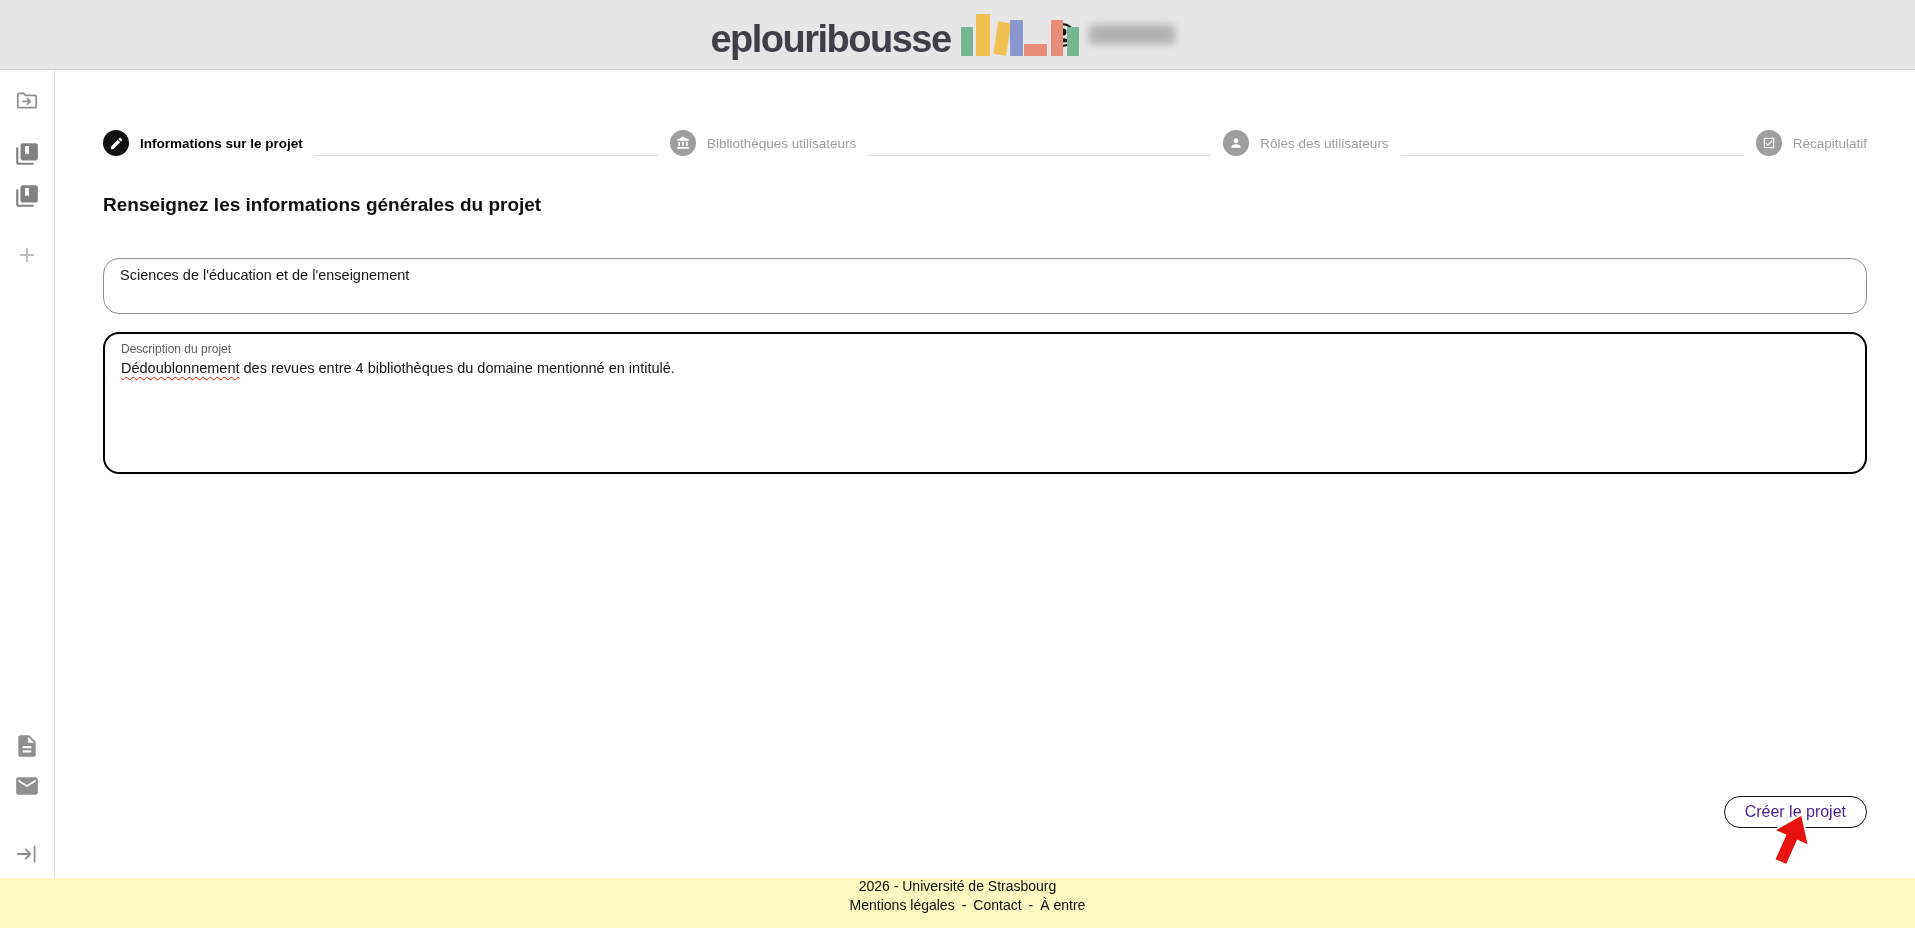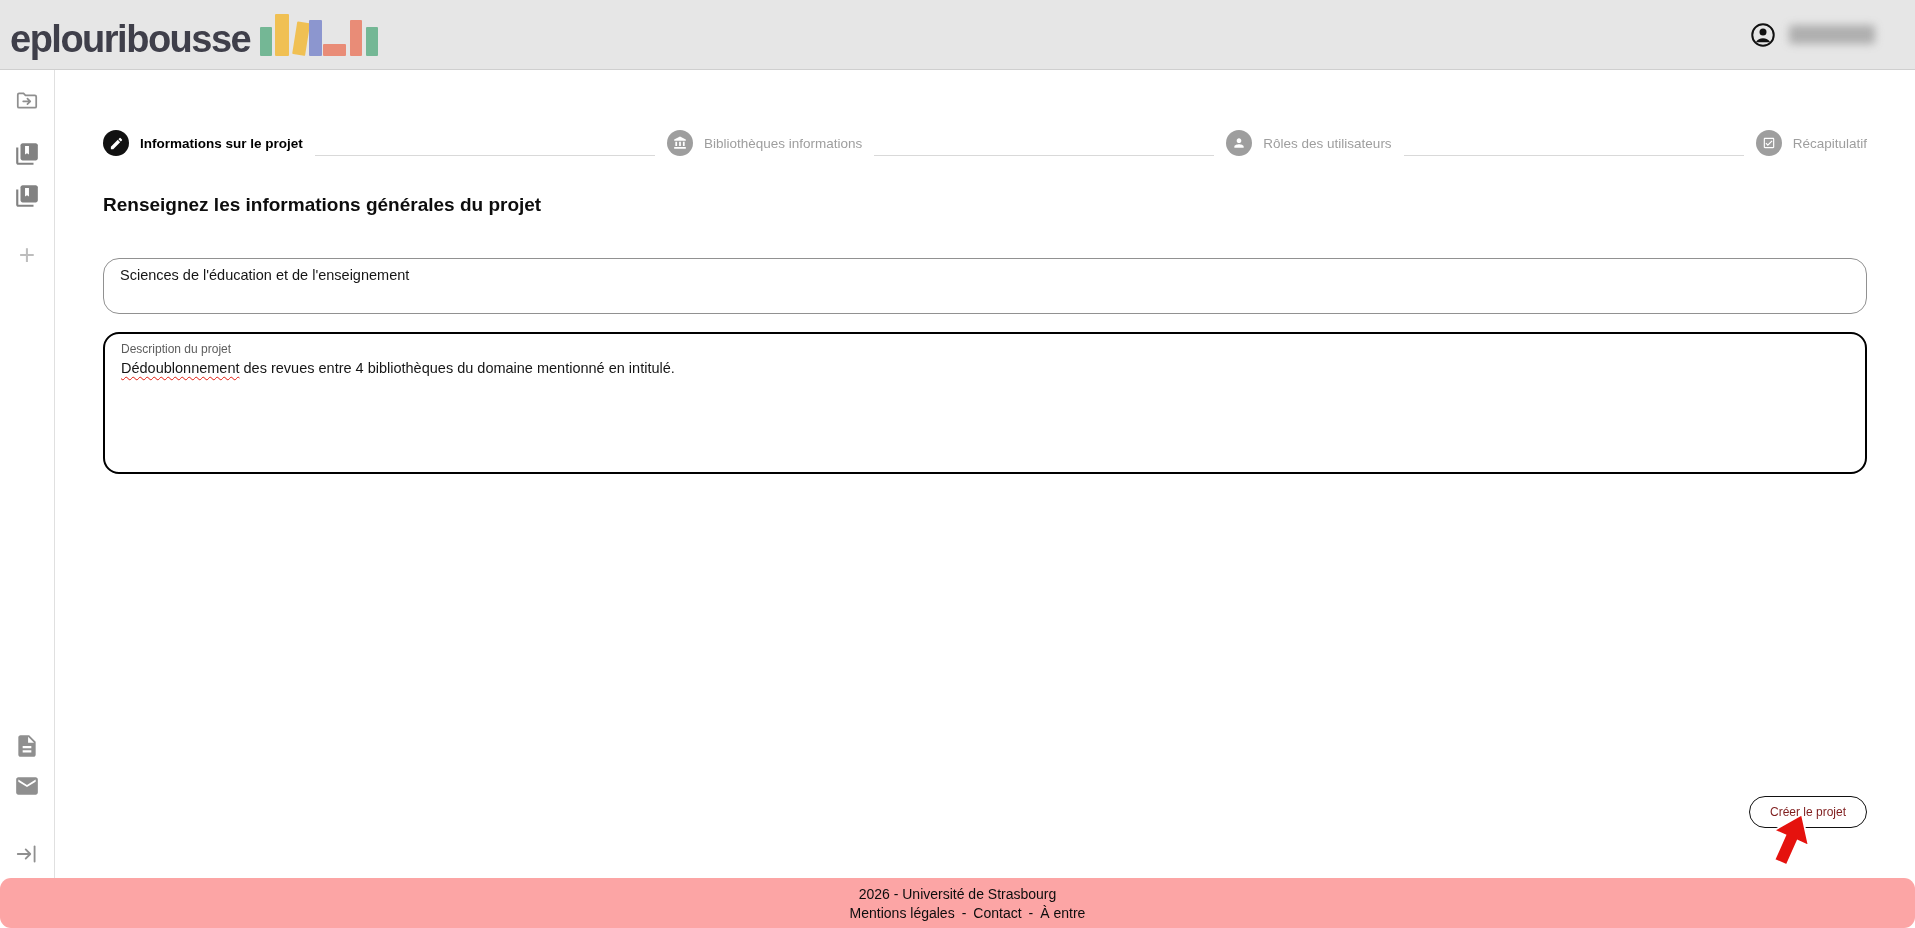--- a/index.html
+++ b/index.html
@@ -10,21 +10,21 @@
     color: #111;
     overflow: hidden;
     position: relative;
   }
 
   
   .header {
     position: absolute; top: 0; left: 0; right: 0; height: 70px;
     background: #e6e6e6;
     border-bottom: 1px solid #cfcfcf;
-    display: flex; align-items: center; justify-content: space-between;
+    display: flex; align-items: center; justify-content: center;
     padding: 0 40px 0 10px;
   }
   .logo { display: flex; align-items: flex-end; gap: 10px; cursor: pointer; }
   .logo-text {
     font-size: 38px; font-weight: 700; color: #3f3f4a;
     letter-spacing: -1.5px; line-height: 1;
   }
   .logo-bars { position: relative; width: 88px; height: 46px; }
   .logo-bars .bar { position: absolute; bottom: 2px; border-radius: 1px; }
   .b1 { left: 0;    width: 12px; height: 29px; }
@@ -105,35 +105,35 @@
     text-underline-offset: 3px;
     text-decoration-skip-ink: none;
   }
 
   
   .create-btn {
     position: absolute; top: 726px; right: 48px;
     height: 32px; padding: 0 20px;
     background: #ffffff; border: 1px solid #111; border-radius: 16px;
     font-family: "Liberation Sans", sans-serif;
-    font-size: 12px; color: #7f1d1d; cursor: pointer;
+    font-size: 16px; color: #4c1d95; cursor: pointer;
   }
 
   
   .cursor-arrow {
     position: absolute; top: 740px; right: 97px;
     width: 54px; height: 58px; pointer-events: none;
   }
 
   
   .footer {
     position: absolute; left: 0; right: 0; bottom: 0; height: 50px;
-    background: #fca5a5;
-    display: flex; flex-direction: column; align-items: center; justify-content: center;
-    gap: 3px; font-size: 14px; color: #0d0d0d; border-radius: 11px;
+    background: #fef9c3;
+    display: flex; flex-direction: column; align-items: center; 
+    gap: 3px; font-size: 14px; color: #0d0d0d;
   }
   .footer-links { display: flex; align-items: center; gap: 7px; margin-left: 20px; }
   .footer-link { cursor: pointer; }
   .footer-sep { color: #0d0d0d; }
 </style>
 </head>
 <body>
 
 <div class="header">
   <div class="logo">
@@ -198,21 +198,21 @@
       </span>
       <span class="step-label">Informations sur le projet</span>
     </div>
     <div class="connector"></div>
     <div class="step inactive">
       <span class="step-circle">
         <svg width="14" height="14" viewBox="0 0 24 24">
             <path fill="#fff" d="M4 10h3v7H4zM10.5 10h3v7h-3zM2 19h20v3H2zM17 10h3v7h-3zM12 1 2 6v2h20V6z"></path>
           </svg>
       </span>
-      <span class="step-label">Bibliothèques informations</span>
+      <span class="step-label">Bibliothèques utilisateurs</span>
     </div>
     <div class="connector"></div>
     <div class="step inactive">
       <span class="step-circle">
         <svg width="14" height="14" viewBox="0 0 24 24">
             <path fill="#fff" d="M12 12c2.21 0 4-1.79 4-4s-1.79-4-4-4-4 1.79-4 4 1.79 4 4 4zm0 2c-2.67 0-8 1.34-8 4v2h16v-2c0-2.66-5.33-4-8-4z"></path>
           </svg>
       </span>
       <span class="step-label">Rôles des utilisateurs</span>
     </div>

